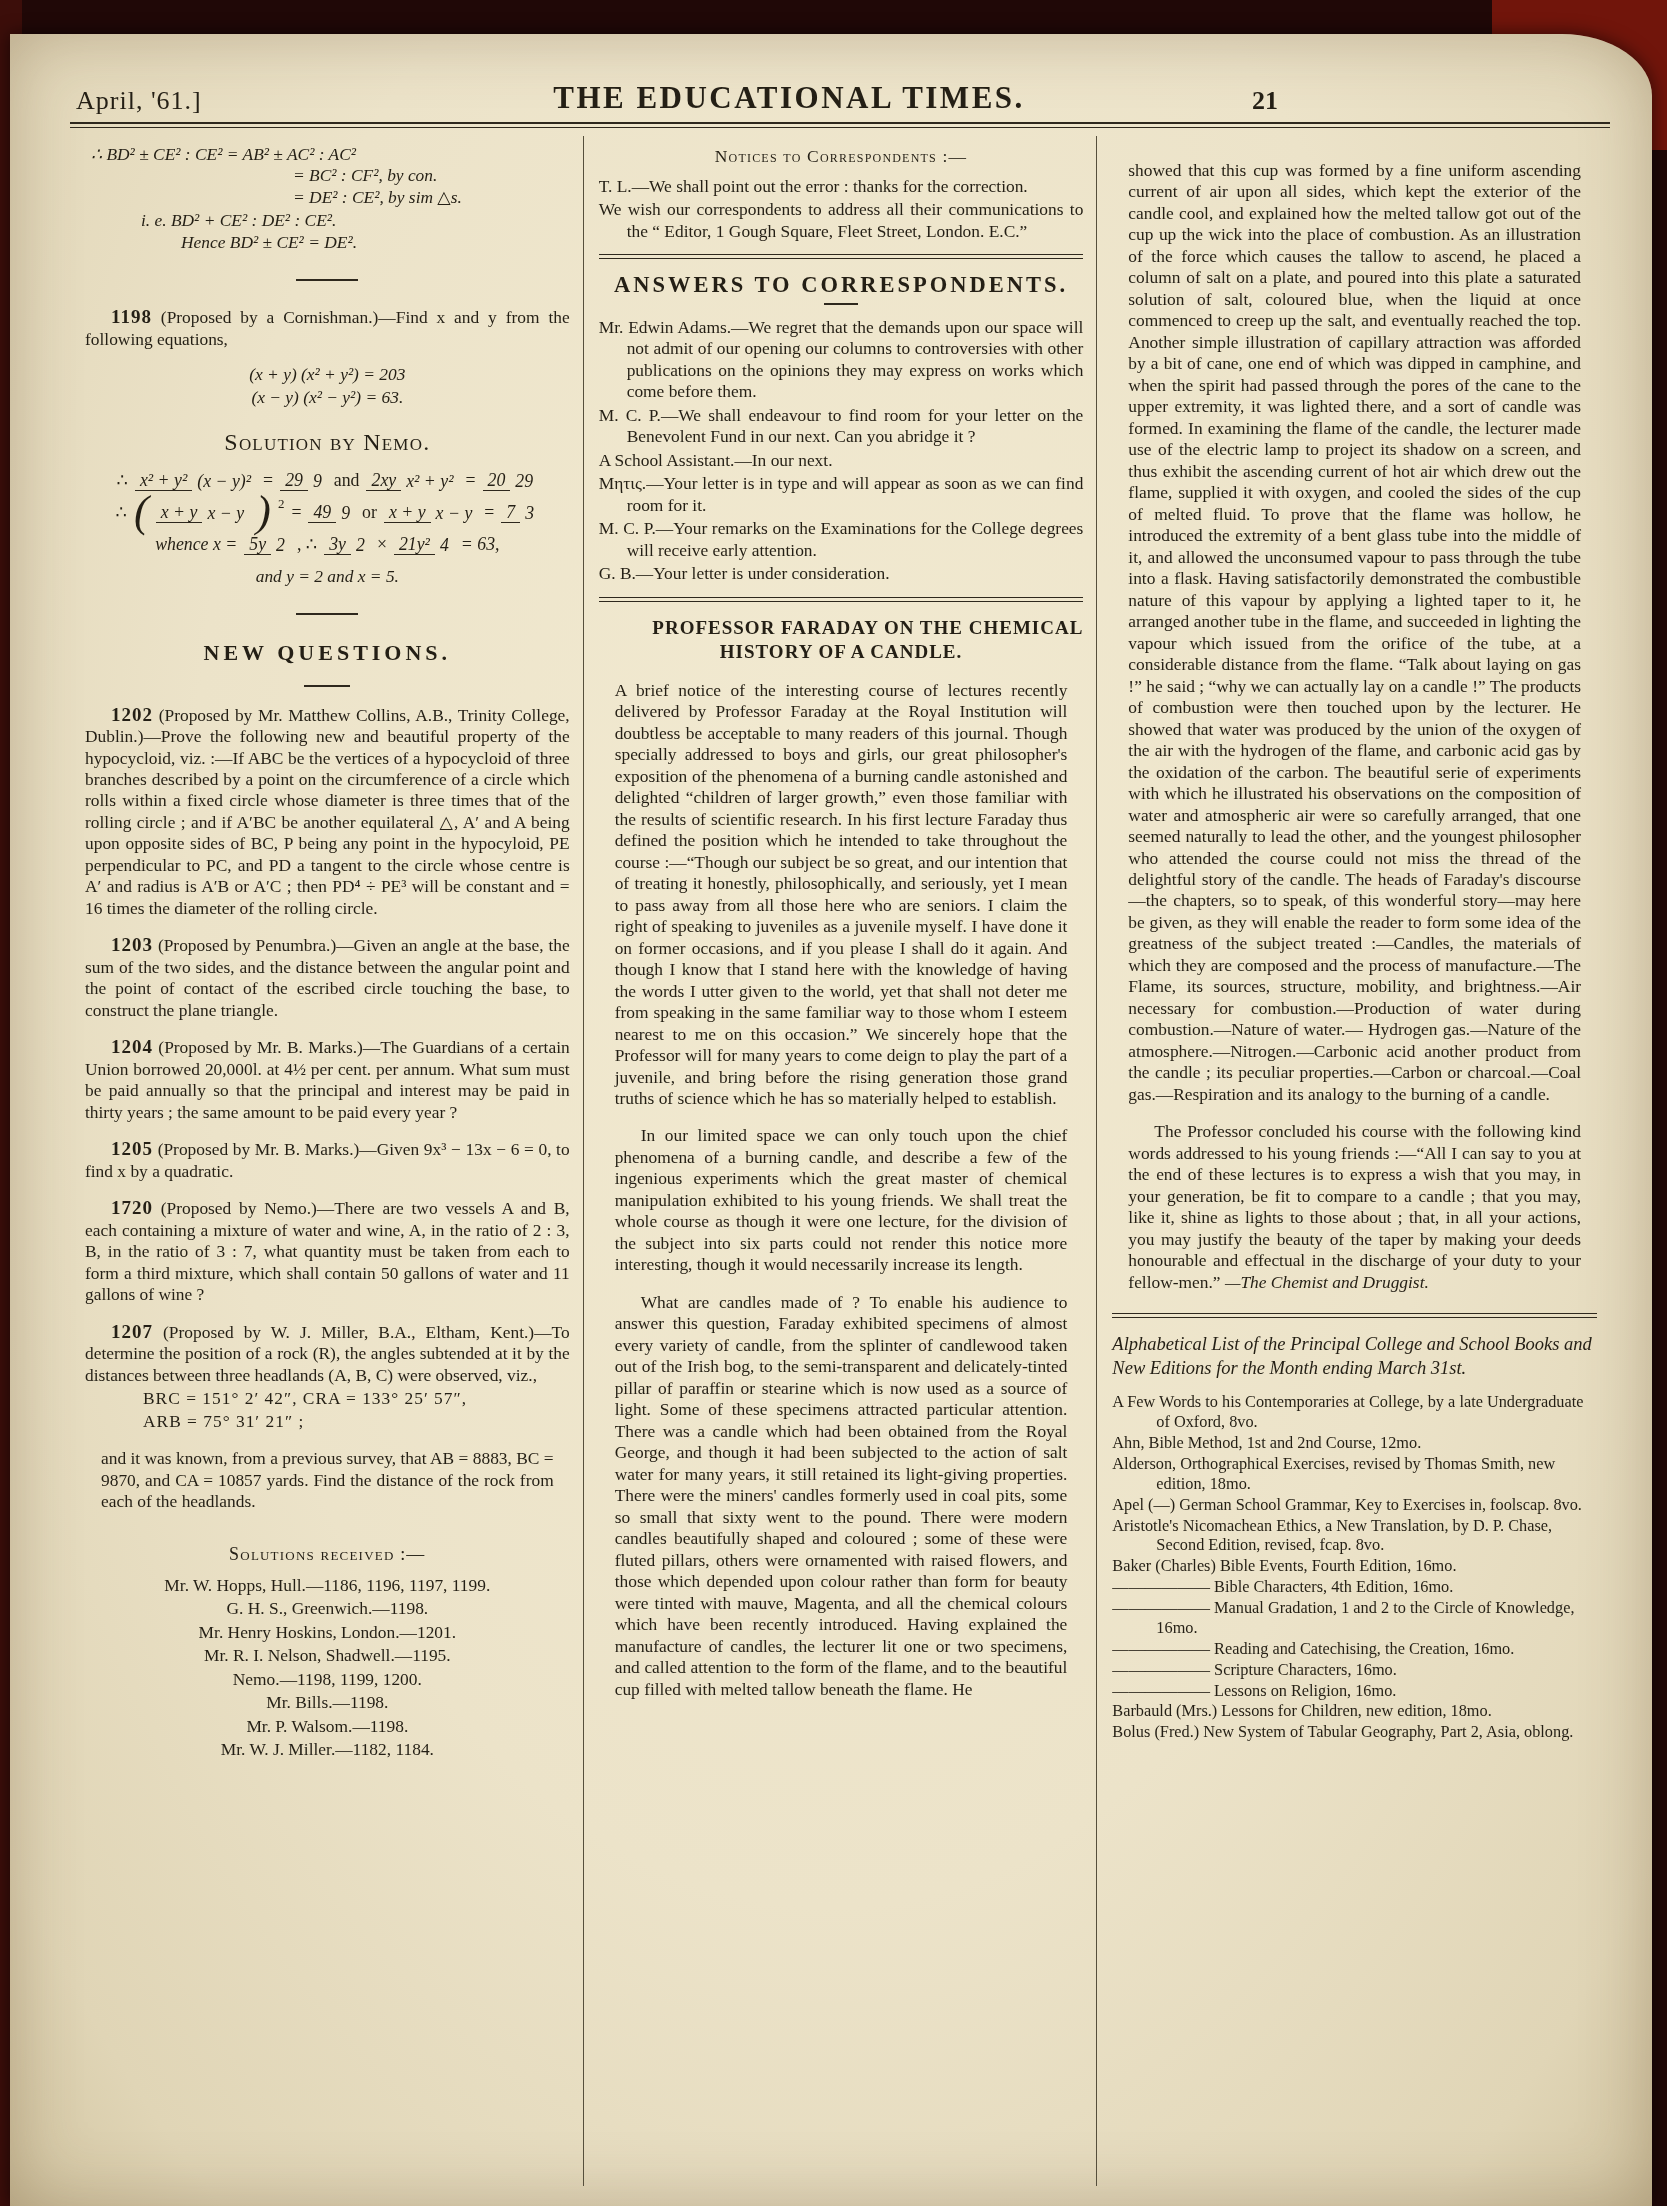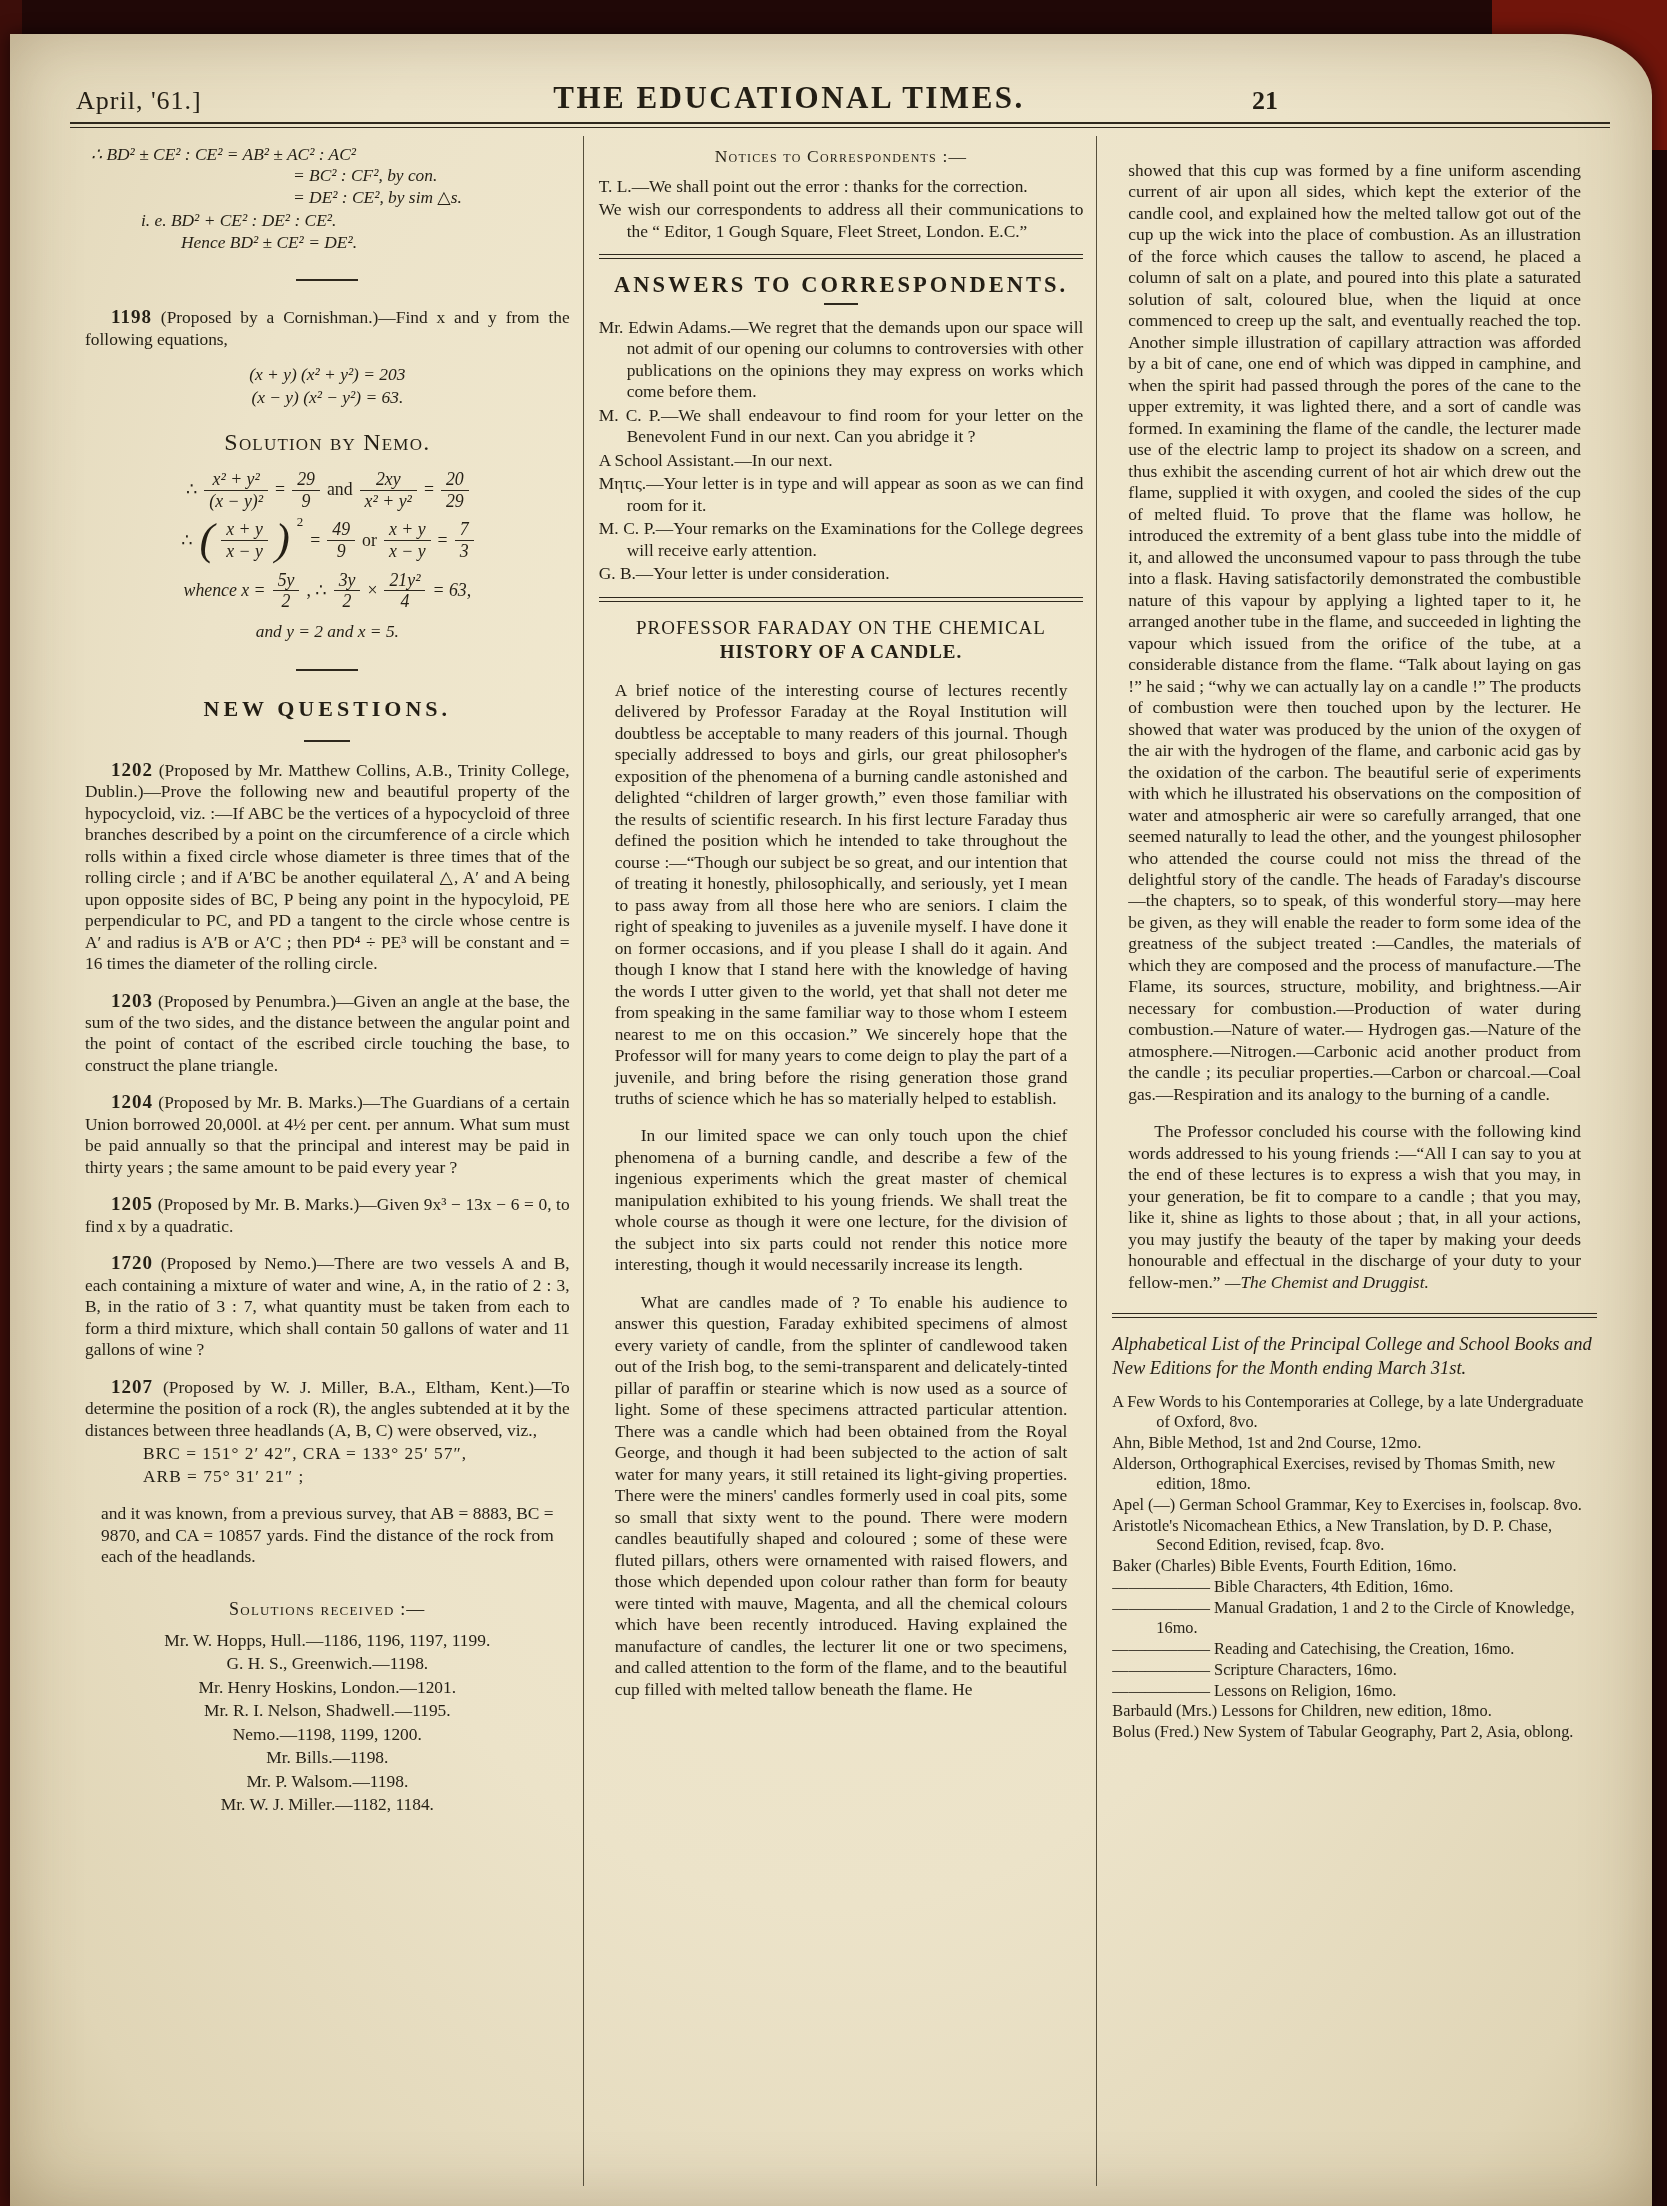--- a/index.html
+++ b/index.html
@@ -39,36 +39,36 @@
   .m-l4{padding-left:56px;margin-top:2px;}
   .m-l5{padding-left:96px;}
   .short-rule{width:62px;border-top:2.6px solid #2e281d;margin:26px auto 24px auto;}
   .short-rule.sm{width:46px;margin:18px auto 16px auto;}
   .q{margin:0 0 14px 0;text-indent:26px;}
   .q-num{font-weight:bold;font-size:19px;letter-spacing:1px;}
   .eq-center{text-align:center;font-style:italic;margin:1px 0;}
   .eq-left{font-style:normal;padding-left:58px;margin:1px 0;letter-spacing:1px;}
   .sol-head{margin:20px 0 12px 0;font-size:24px;}
   .math-line{display:flex;align-items:center;justify-content:center;gap:7px;margin:10px 0;font-style:italic;font-size:17.8px;}
-  .frac{display:inline-flex;flex-direction:column;text-align:center;vertical-align:middle;}
+  .frac{display:inline-flex;flex-direction:row;text-align:center;vertical-align:middle;}
   .frac .num{display:block;padding:0 5px 1px 5px;border-bottom:1.6px solid #2e281d;line-height:1.05;}
   .frac .den{display:block;padding:1px 5px 0 5px;line-height:1.05;}
   .bigp{font-size:250%;font-weight:400;line-height:0;transform:translateY(-2px);}
   .supsq{align-self:flex-start;font-size:13px;transform:translateY(-6px);}
   .nq-head{font-size:22px;letter-spacing:4px;font-weight:bold;text-align:center;margin:6px 0 2px 0;}
   .sr-head{margin:30px 0 10px 0;font-size:18px;}
   .sr-line{margin:0 0 2px 0;text-align:center;}
 
   
   .not-head{font-size:17.5px;margin:2px 0 8px 0;}
   .hang{padding-left:28px;text-indent:-28px;margin:0 0 2px 0;}
   .rule-sep{margin:12px 0;height:3px;border-top:1.6px solid #2e281d;border-bottom:1.2px solid #2e281d;}
   .ans-head{font-size:22.5px;font-weight:bold;letter-spacing:3px;text-align:center;margin:10px 0 2px 0;}
   .tiny-dash{width:34px;border-top:2px solid #2e281d;margin:4px auto 12px auto;}
-  .art-head{font-size:19px;letter-spacing:1px;text-align:center;font-weight:normal;margin:14px 0 0 0;line-height:1.3;}
+  .art-head{font-size:19px;letter-spacing:1px;text-align:right;font-weight:bold;margin:14px 0 0 0;line-height:1.3;}
   .art-head2{font-size:19px;letter-spacing:1px;text-align:center;font-weight:bold;margin:0 0 8px 0;}
   .para{margin:16px;}
   .para.ind{text-indent:26px;}
 
   
   .book-head{font-style:italic;font-size:18.5px;margin:14px 0 12px 0;padding-left:0;line-height:1.3;text-align:left;}
   .book{padding-left:44px;text-indent:-44px;margin:0 0 1px 0;font-size:16.3px;line-height:1.22;text-align:left;}
 </style>
 </head>
 <body>

